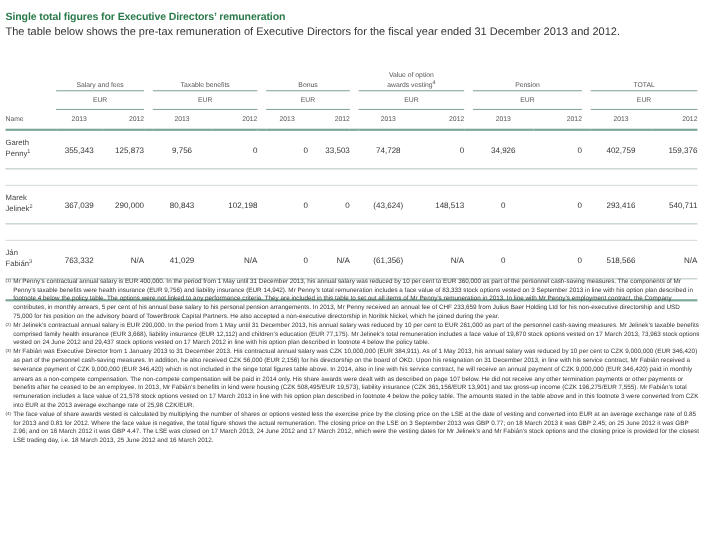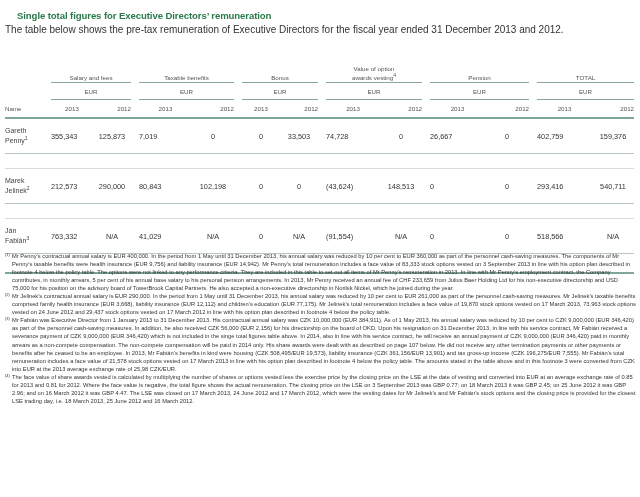--- a/index.html
+++ b/index.html
@@ -3,21 +3,21 @@
 <meta charset="utf-8">
 <style>
   html, body { margin: 0; padding: 0; background: #ffffff; }
   body {
     width: 640px; height: 497px; overflow: hidden;
     font-family: "Liberation Sans", "DejaVu Sans", sans-serif;
     color: #333333;
     position: relative;
   }
   .title {
-    position: absolute; left: 17px; top: 10px;
+    position: absolute; left: 5px; top: 10px;
     font-size: 9.6px; font-weight: bold; color: #2a7a4a;
     letter-spacing: -0.1px; white-space: nowrap;
   }
   .subtitle {
     position: absolute; left: 5px; top: 24px;
     font-size: 10px; color: #333; white-space: nowrap;
   }
   table.rem {
     position: absolute; left: 5px; top: 52px;
     width: 629px;
@@ -27,23 +27,23 @@
   }
   table.rem td, table.rem th { padding: 0; font-weight: normal; }
   .grp th { height: 30px; vertical-align: bottom; padding-bottom: 6px; text-align: center; color:#555; line-height: 9px; font-size: 6.2px;}
   .grp th.g { border-bottom: 1px solid #8aa89a; }
   .cur th { height: 16px; text-align: center; font-size: 6.2px; color:#555; }
   .cur th.g { border-bottom: 1px solid #8aa89a; }
   .yr th { height: 17px; font-size: 6.2px; color:#555; text-align: right; border-bottom: 2px solid #7fa79a; }
   .yr th.nm { text-align: left; }
   .yr th.c13 { text-align: center; }
   td.gapcol, th.gapcol { border-bottom-color: transparent !important; }
-  tr.data td { height: 34px; font-size: 7.3px; color: #333; border-bottom: 1px solid #b7c7c0; text-align: center; vertical-align: middle; }
+  tr.data td { height: 34px; font-size: 7.3px; color: #333; border-bottom: 1px solid #b7c7c0; text-align: right; vertical-align: middle; }
   tr.data td.nm { text-align: left; line-height: 10px; font-size: 7px; color:#444; }
-  tr.data td.c13 { text-align: left; }
+  tr.data td.c13 { text-align: center; }
   tr.data td.gapcol { border-bottom: 1px solid #b7c7c0 !important; }
   tr.spacer td { height: 14px; border-bottom: 1px solid #d5ddd9; }
   tr.spacer.last td { height: 18px; border-bottom: 2px solid #7fa79a; }
   sup { font-size: 5px; vertical-align: super; line-height: 0; }
   .notes {
     position: absolute; left: 5px; top: 252px; width: 632px;
     font-size: 5.75px; line-height: 8.05px; color: #333;
   }
   .note { position: relative; padding-left: 7px; margin: 0; }
   .note .mark { position: absolute; left: 0; top: 0; font-size: 4px; line-height: 6px; color:#333; }
@@ -124,41 +124,41 @@
       <th class="c13">2013</th>
       <th>2012</th>
     </tr>
   </thead>
   <tbody>
     <tr class="data">
       <td class="nm"><span>Gareth</span><br><span>Penny</span><sup>1</sup></td>
       <td class="c13">355,343</td>
       <td>125,873</td>
         <td class="gapcol"></td>
-      <td class="c13">7,019</td>
+      <td class="c13">9,756</td>
       <td>0</td>
         <td class="gapcol"></td>
       <td>0</td>
       <td>33,503</td>
         <td class="gapcol"></td>
       <td class="c13">74,728</td>
       <td>0</td>
         <td class="gapcol"></td>
-      <td class="c13">26,667</td>
+      <td class="c13">34,926</td>
       <td>0</td>
         <td class="gapcol"></td>
       <td class="c13">402,759</td>
       <td>159,376</td>
     </tr>
     <tr class="spacer">
         <td colspan="18"></td>
       </tr>
     <tr class="data">
       <td class="nm"><span>Marek</span><br><span>Jelinek</span><sup>2</sup></td>
-      <td class="c13">212,573</td>
+      <td class="c13">367,039</td>
       <td>290,000</td>
         <td class="gapcol"></td>
       <td class="c13">80,843</td>
       <td>102,198</td>
         <td class="gapcol"></td>
       <td>0</td>
       <td>0</td>
         <td class="gapcol"></td>
       <td class="c13">(43,624)</td>
       <td>148,513</td>
@@ -176,21 +176,21 @@
       <td class="nm"><span>Ján</span><br><span>Fabián</span><sup>3</sup></td>
       <td class="c13">763,332</td>
       <td>N/A</td>
         <td class="gapcol"></td>
       <td class="c13">41,029</td>
       <td>N/A</td>
         <td class="gapcol"></td>
       <td>0</td>
       <td>N/A</td>
         <td class="gapcol"></td>
-      <td class="c13">(91,554)</td>
+      <td class="c13">(61,356)</td>
       <td>N/A</td>
         <td class="gapcol"></td>
       <td class="c13">0</td>
       <td>0</td>
         <td class="gapcol"></td>
       <td class="c13">518,566</td>
       <td>N/A</td>
     </tr>
     <tr class="spacer last">
         <td colspan="18"></td>

